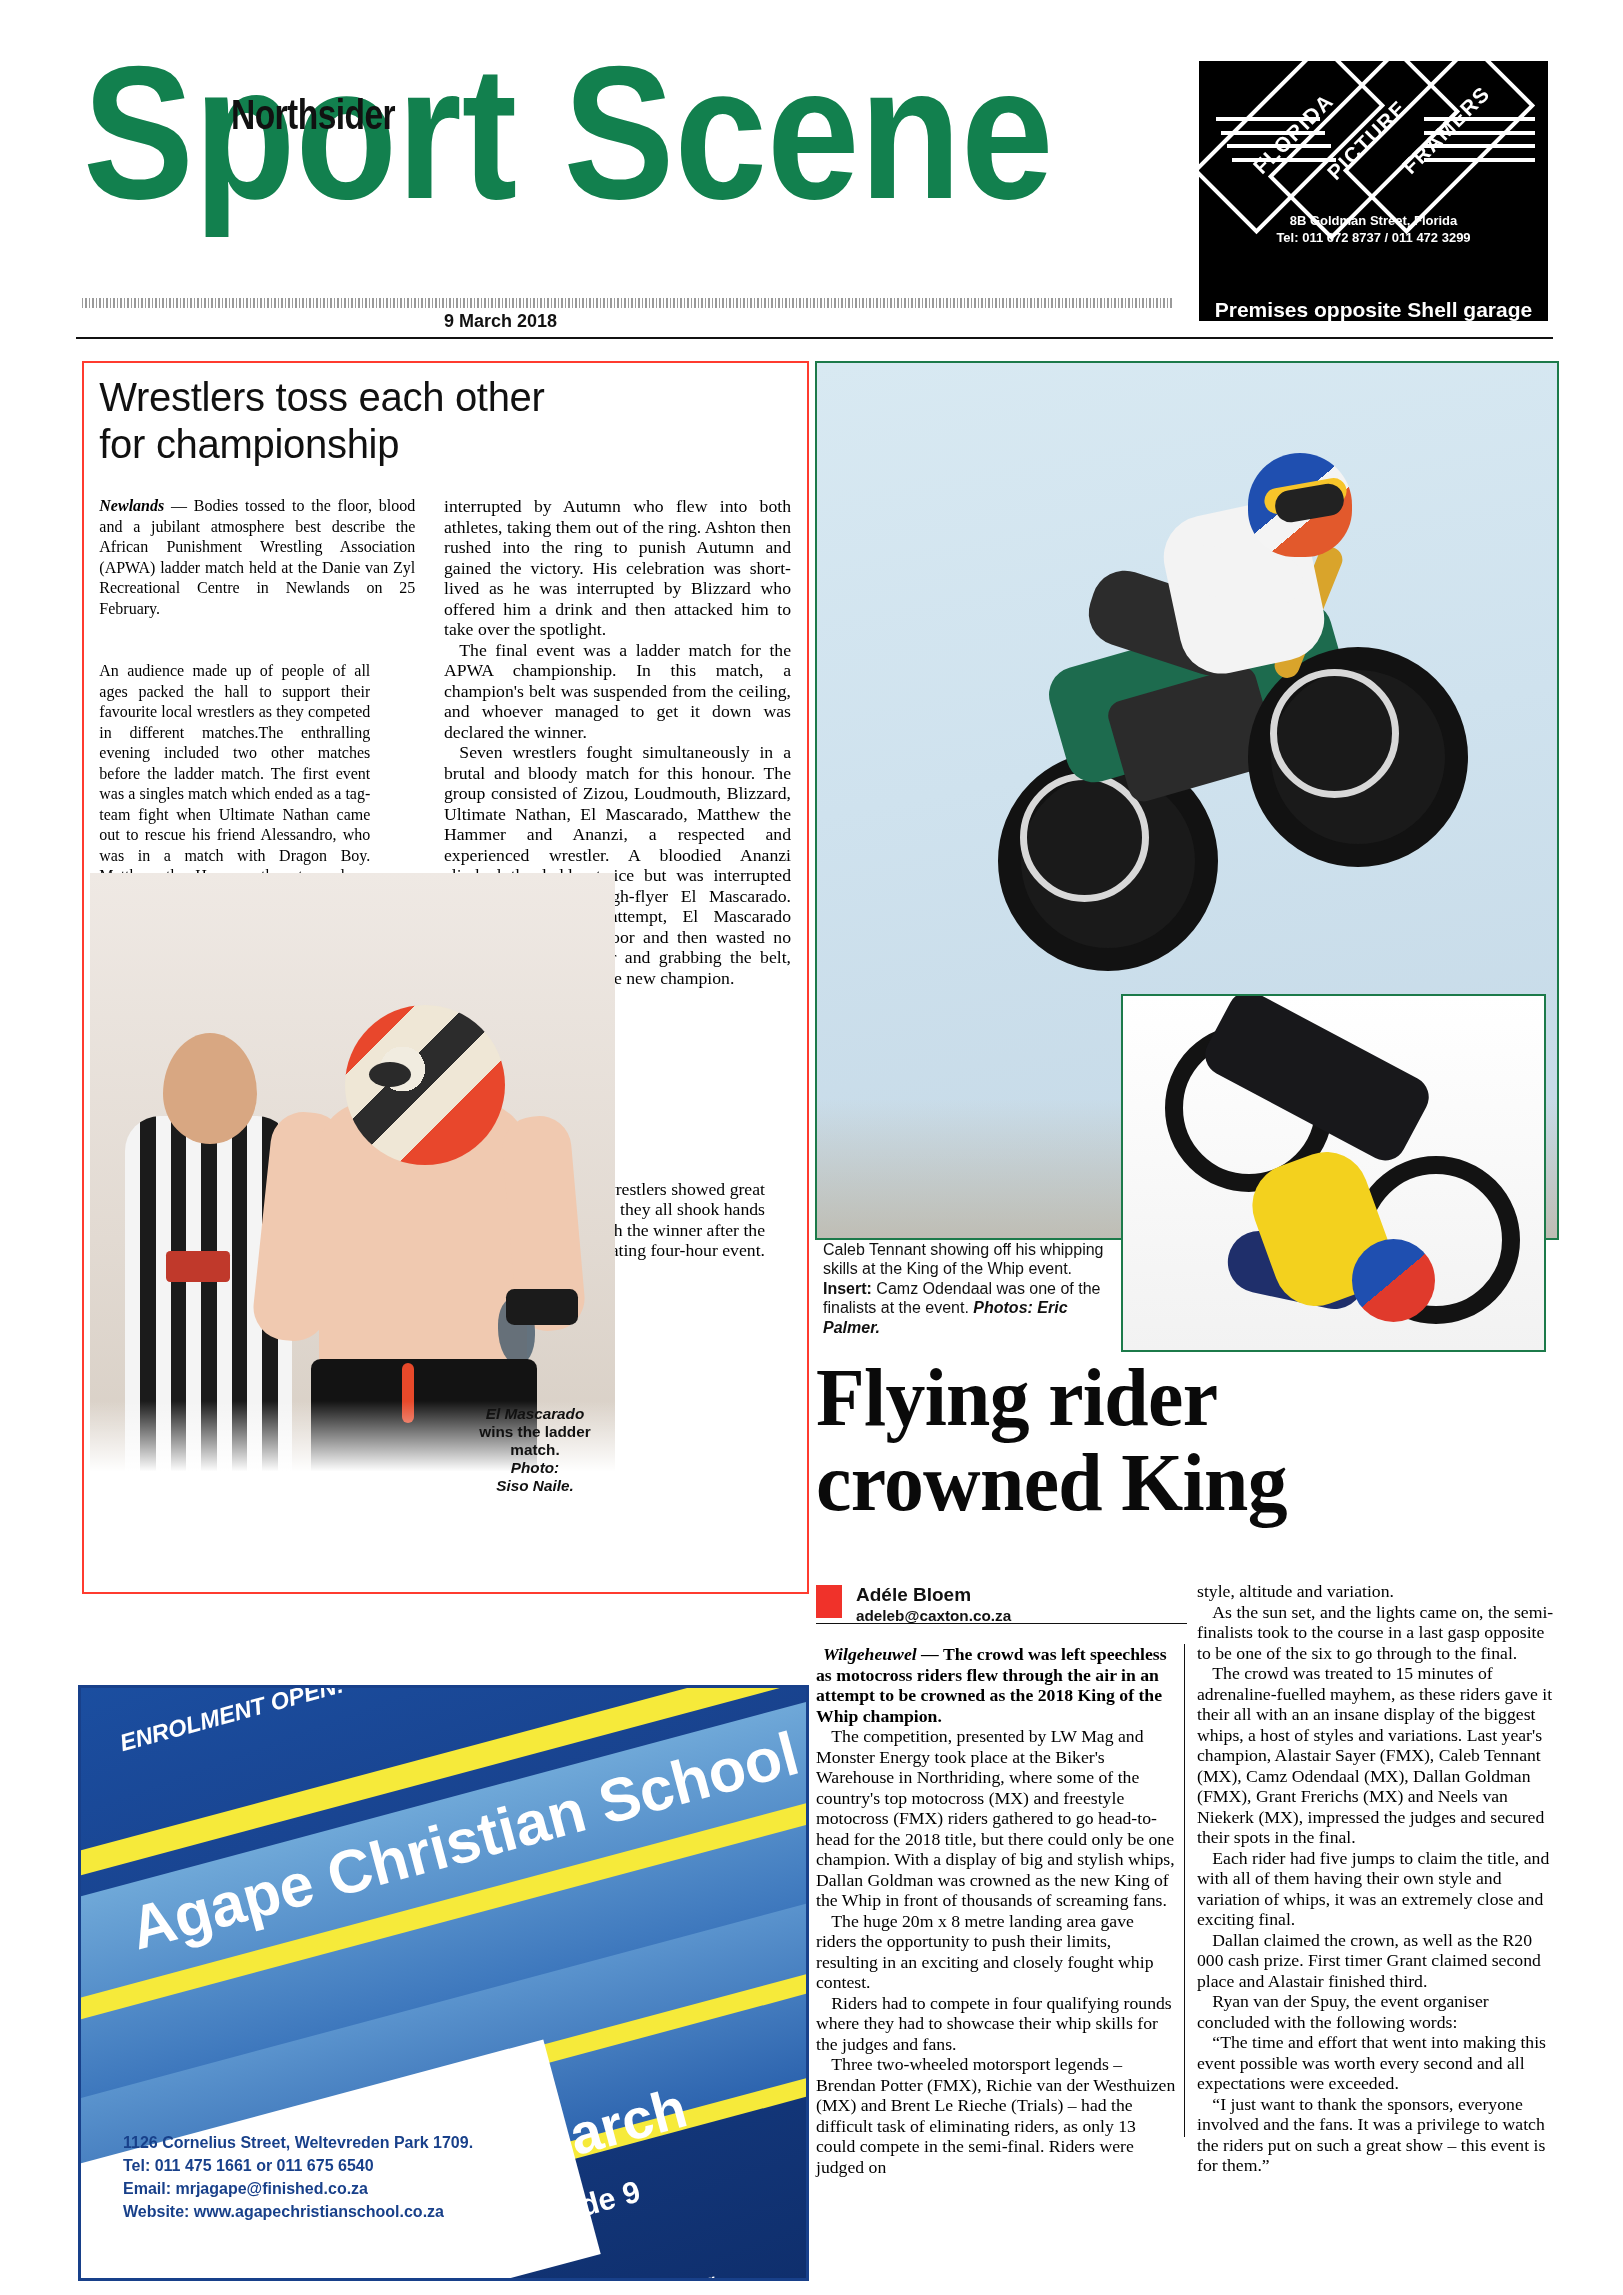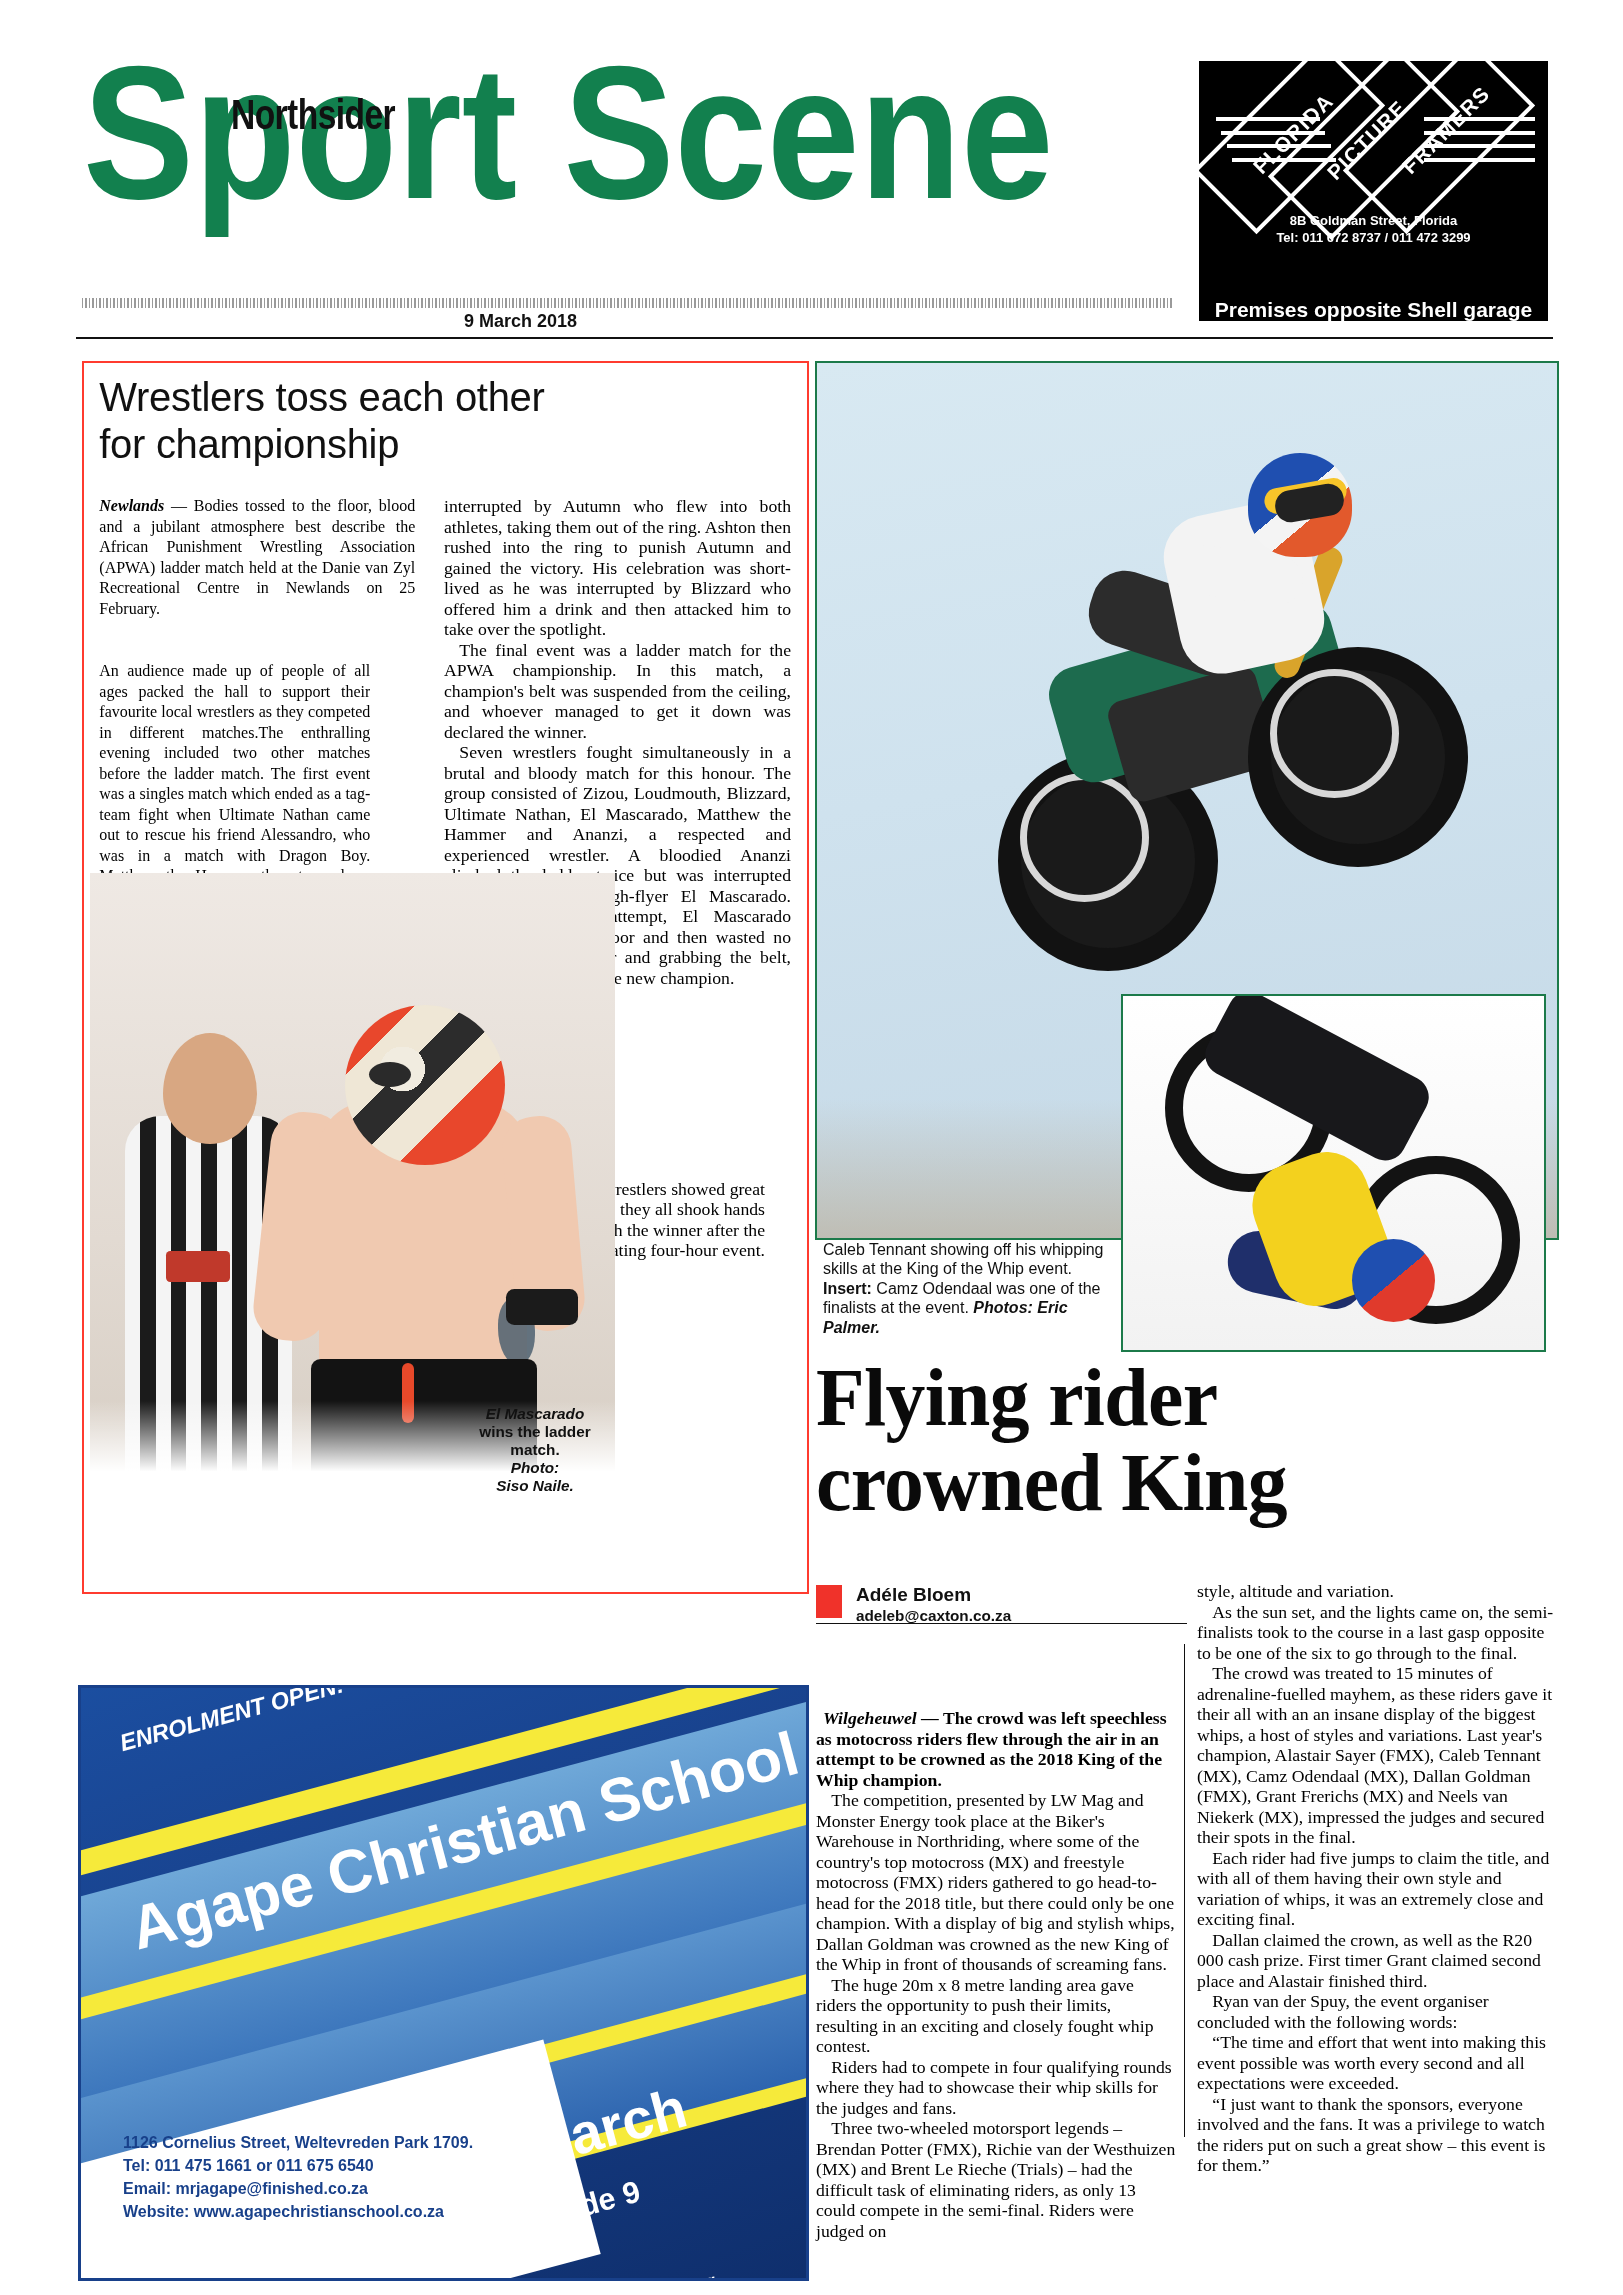--- a/index.html
+++ b/index.html
@@ -5,21 +5,21 @@
   html,body{margin:0;padding:0;background:#ffffff;}
   body{width:1624px;height:2295px;position:relative;font-family:"Liberation Serif",serif;}
   .page{position:absolute;inset:0;background:#fff;}
 
   
   .masthead{position:absolute;left:0;top:0;width:1592px;height:326px;}
   .mh-north{position:absolute;left:231px;top:90px;font-family:"Liberation Sans",sans-serif;font-weight:bold;font-size:43px;letter-spacing:-0.7px;color:#111;transform:scaleX(.78);transform-origin:left top;}
   .mh-sport{position:absolute;left:83px;top:38px;font-family:"Liberation Sans",sans-serif;font-weight:bold;font-size:189px;line-height:189px;color:#12804e;transform:scaleX(.88);transform-origin:left top;white-space:nowrap;}
   .mh-rule{position:absolute;left:82px;top:298px;width:1090px;height:9.7px;
      background:repeating-linear-gradient(90deg,#9a9a9a 0 1.4px,#ffffff 1.4px 3.5px);}
-  .mh-date{position:absolute;left:464px;top:311px;font-family:"Liberation Sans",sans-serif;font-weight:bold;font-size:18px;color:#111;text-align:center;}
+  .mh-date{position:absolute;left:444px;top:311px;font-family:"Liberation Sans",sans-serif;font-weight:bold;font-size:18px;color:#111;text-align:center;}
   .mh-hr{position:absolute;left:76px;top:337px;width:1477px;height:2.1px;background:#111;}
 
   
   .framers{position:absolute;left:1199px;top:61px;width:349px;height:260px;background:#000;color:#fff;overflow:hidden;}
   .fr-logo{position:absolute;left:16.7px;top:14px;width:319px;height:139px;}
   .fr-addr{position:absolute;left:0;right:0;top:151px;text-align:center;font-family:"Liberation Sans",sans-serif;font-weight:bold;font-size:13px;line-height:17.4px;}
   .fr-prem{position:absolute;left:0;right:0;top:189px;text-align:center;font-family:"Liberation Sans",sans-serif;font-weight:bold;font-size:21px;margin-top:48px;}
   .fr-excl{position:absolute;left:0;right:0;top:214px;text-align:center;font-family:"Liberation Sans",sans-serif;font-weight:bold;font-size:23px;line-height:26px;letter-spacing:0.3px;}
 
   
@@ -98,21 +98,21 @@
   
   .fhead{position:absolute;left:816px;top:1355px;width:743px;font-family:"Liberation Serif",serif;font-weight:bold;font-size:83px;line-height:85px;color:#0a0a0a;letter-spacing:-0.7px;transform:scaleX(.96);transform-origin:left top;}
 
   
   .byline{position:absolute;left:816px;top:1584px;width:371px;}
   .by-sq{position:absolute;left:0;top:1.4px;width:26px;height:33px;background:#f0322a;}
   .by-name{position:absolute;left:40px;top:0;font-family:"Liberation Sans",sans-serif;font-weight:bold;font-size:19px;color:#111;}
   .by-mail{position:absolute;left:40px;top:23px;font-family:"Liberation Sans",sans-serif;font-weight:bold;font-size:15.3px;color:#111;}
   .by-rule{position:absolute;left:0;top:39px;width:371px;height:1.4px;background:#111;}
 
-  .mx-colL{position:absolute;left:816px;top:1708px;width:361px;font-size:17.7px;line-height:20.5px;text-align:left;}
+  .mx-colL{position:absolute;left:816px;top:1644px;width:361px;font-size:17.7px;line-height:20.5px;text-align:left;}
   .mx-colR{position:absolute;left:1197px;top:1581px;width:361px;font-size:17.7px;line-height:20.5px;text-align:left;}
   .mx-colL p,.mx-colR p{margin:0;text-indent:15.3px;}
   .mx-colL p.lead{font-weight:bold;text-indent:7px;}
   .mx-colR p:first-child{text-indent:0;}
   .vrule{position:absolute;left:1184px;top:1644px;width:1.4px;height:493px;background:#111;}
 
   
   .agape{position:absolute;left:78px;top:1685px;width:725px;height:590px;border:3.5px solid #18408a;background:#fff;overflow:hidden;}
   .ag-blue{position:absolute;inset:0;background:linear-gradient(160deg,#1b4ea0 0%,#18408a 40%,#0f2f6d 100%);}
   .ag-sky{position:absolute;left:-83px;top:104px;width:972px;height:208px;background:linear-gradient(180deg,#6fa8d8 0%,#3a74bb 100%);transform:rotate(-15deg);}

